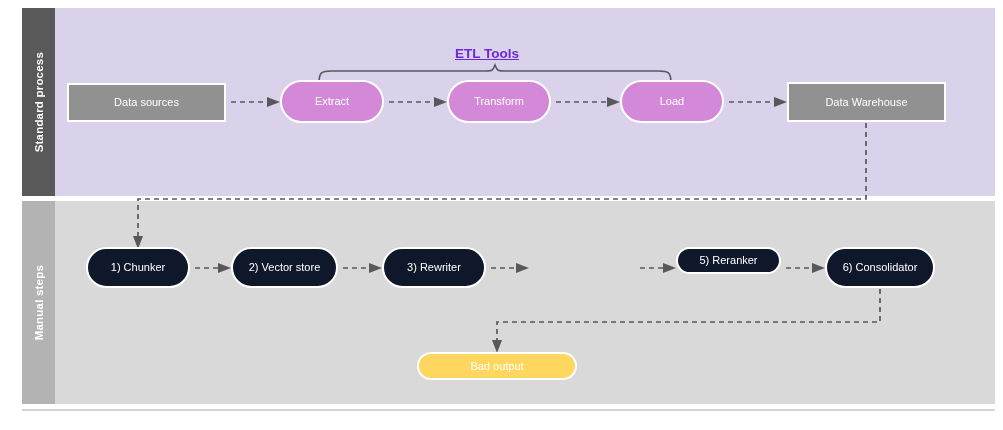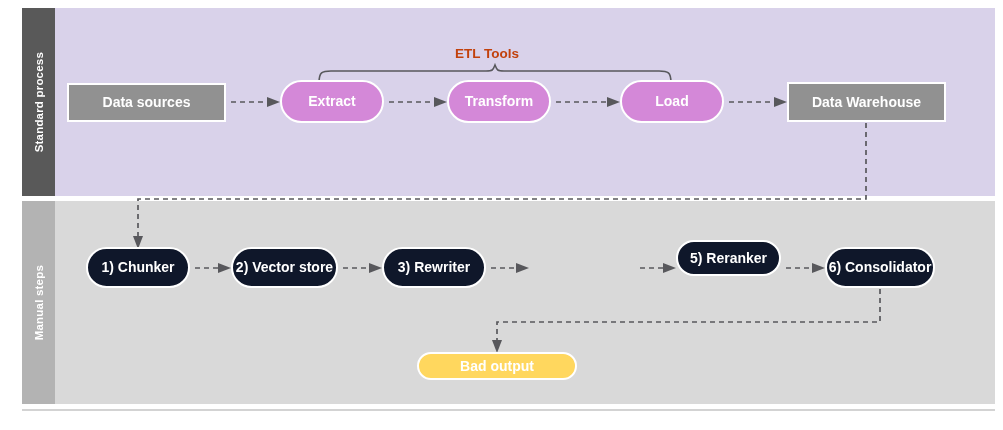--- a/index.html
+++ b/index.html
@@ -57,43 +57,43 @@
 
   
   .node {
     position: absolute;
     box-sizing: border-box;
     display: flex;
     align-items: center;
     justify-content: center;
     text-align: center;
     color: #ffffff;
-    font-weight: bold;
-    font-size: 14px;
+    font-weight: normal;
+    font-size: 11px;
     line-height: 1.15;
     border: 2px solid #ffffff;
   }
   .node.rect    { background: #919191; }
   .node.pill    { background: #d488d8; border-radius: 40px; }
   .node.pillgry { background: #0f172a; border-radius: 40px; }
   .node.warn    { background: #ffd75e; }
 
   
   #node-data-sources   { left: 67px;  top: 83px;  width: 159px; height: 39px; }
   #node-extract        { left: 280px; top: 80px;  width: 104px; height: 43px; }
   #node-transform      { left: 447px; top: 80px;  width: 104px; height: 43px; }
   #node-load           { left: 620px; top: 80px;  width: 104px; height: 43px; }
   #node-data-warehouse { left: 787px; top: 82px;  width: 159px; height: 40px; }
 
   
   #node-chunker      { left: 86px;  top: 247px; width: 104px; height: 41px; }
   #node-vector-store { left: 231px; top: 247px; width: 107px; height: 41px; }
   #node-rewriter     { left: 382px; top: 247px; width: 104px; height: 41px; }
   #node-retriever    { left: 529px; top: 247px; width: 106px; height: 41px; }
-  #node-reranker     { left: 676px; top: 240px; width: 105px; height: 36px; }
+  #node-reranker     { left: 676px; top: 247px; width: 105px; height: 27px; }
   #node-consolidator { left: 825px; top: 247px; width: 110px; height: 41px; }
   #node-bad-output   { left: 417px; top: 352px; width: 160px; height: 28px; border-radius: 14px; }
 
   
   #connectors {
     position: absolute;
     left: 0; top: 0;
     width: 1003px; height: 430px;
     pointer-events: none;
   }
@@ -105,24 +105,25 @@
   }
   .brace {
     fill: none;
     stroke: #58585c;
     stroke-width: 1.6;
   }
   .arrowhead { fill: #58585c; }
 
   .brace-label {
     position: absolute;
-    color: #c2410c;
+    color: #6d28d9;
     font-size: 13.5px;
     font-weight: bold;
     white-space: nowrap;
+    text-decoration: underline;
   }
   #etl-tools-label { left: 455px; top: 46px; }
 </style>
 </head>
 <body>
 
 <div id="canvas">
 
   <div class="lane-header" id="lane-top-header">
     <span>Standard process</span>

